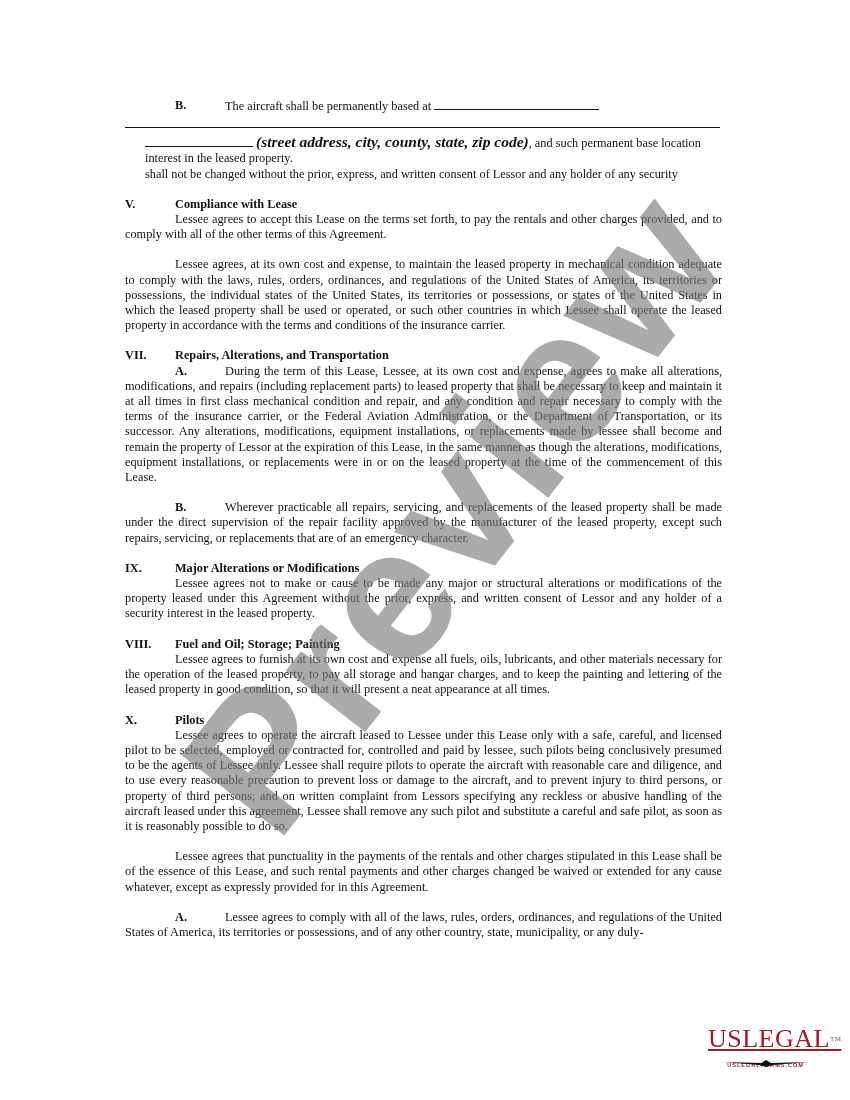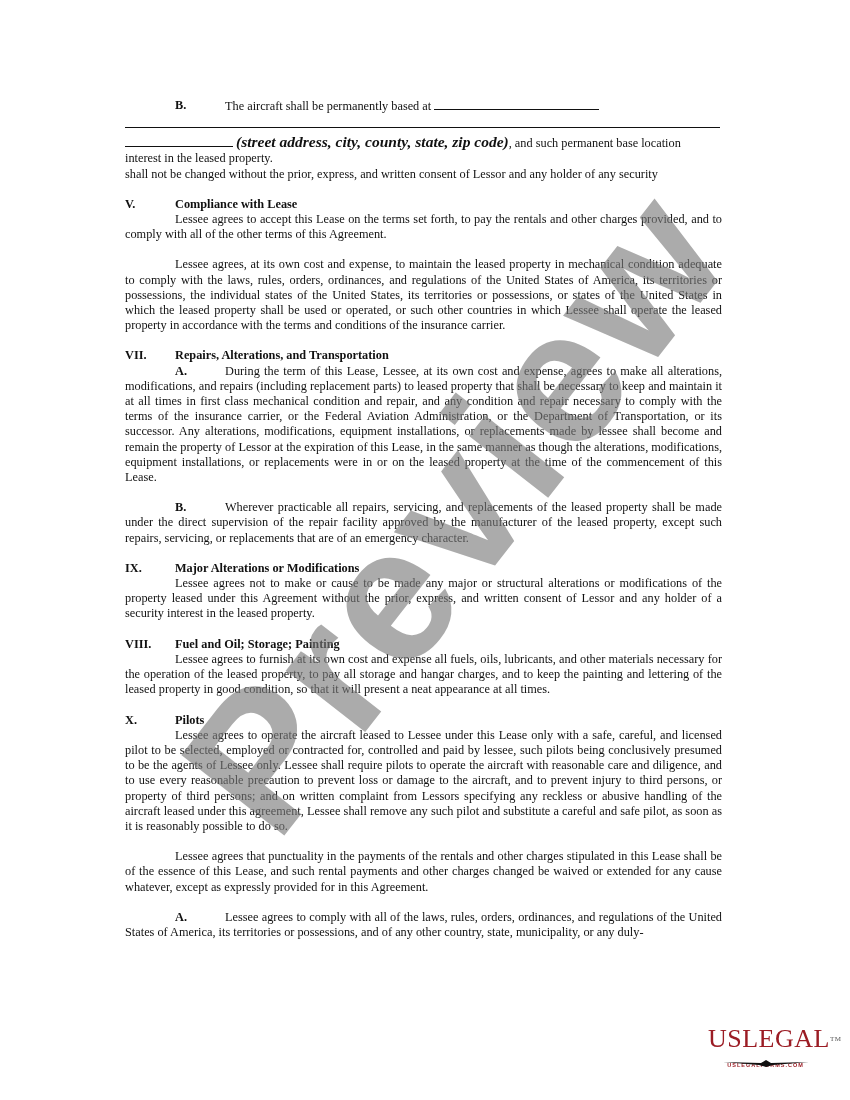--- a/index.html
+++ b/index.html
@@ -1,40 +1,40 @@
 <!DOCTYPE html>
 <html><head>
 <meta charset="utf-8">
 <style>
   html, body { margin:0; padding:0; background:#ffffff; }
   body { width:850px; height:1100px; position:relative; overflow:hidden;
          font-family:"Liberation Serif","DejaVu Serif",serif; color:#111; }
   .page { position:absolute; left:0; top:0; width:850px; height:1100px; }
   .content { position:absolute; left:125px; top:98px; width:597px;
              font-size:12.3px; line-height:15.2px; }
-  .line { white-space:nowrap; }
+  .line { white-space:nowrap;margin-left:20px; }
   .sub-row { display:flex; padding-left:50px; }
   .sub-row .lbl { font-weight:bold; width:50px; }
   .blank { display:inline-block; border-bottom:1px solid #111; height:11px; vertical-align:baseline; }
   .fullrule { border-bottom:1px solid #111; width:595px; height:13px; margin-bottom:6px; }
   .addr { font-weight:bold; font-style:italic; font-size:15.5px; }
   .sec { margin-top:15px; }
   .sec-head { display:flex; font-weight:bold; }
   .sec-head .num { width:50px; }
   .para { text-indent:50px; text-align:justify; }
   .para-lbl .lbl { font-weight:bold; display:inline-block; width:50px; text-indent:0; }
   .gap { height:15px; }
   .watermark { position:absolute; left:90px; top:420px; width:700px; text-align:center;
                transform:rotate(-52deg); transform-origin:50% 50%;
                font-family:"Liberation Sans","DejaVu Sans",sans-serif; font-weight:bold;
                font-size:190px; color:rgba(120,120,120,0.62); letter-spacing:4px;
                pointer-events:none; }
   .logo { position:absolute; left:708px; top:1026px; width:115px; text-align:center; }
   .logo-text { font-family:"Liberation Serif","DejaVu Serif",serif; color:#9b1c24;
-               font-size:26px; letter-spacing:0.5px; line-height:26px; }
+               font-size:26px; letter-spacing:0.5px; line-height:26px;text-decoration:underline; }
   .logo-text sup { font-size:7px; color:#555; vertical-align:top; }
   .logo-eagle { height:8px; margin:1px auto 0; width:90px; position:relative; }
   .logo-url { font-family:"Liberation Sans","DejaVu Sans",sans-serif; color:#9b1c24;
               font-size:5.5px; letter-spacing:1px; font-weight:bold; margin-top:1px; }
 </style>
 </head>
 <body>
 
 <div class="page">
   <div class="content">

